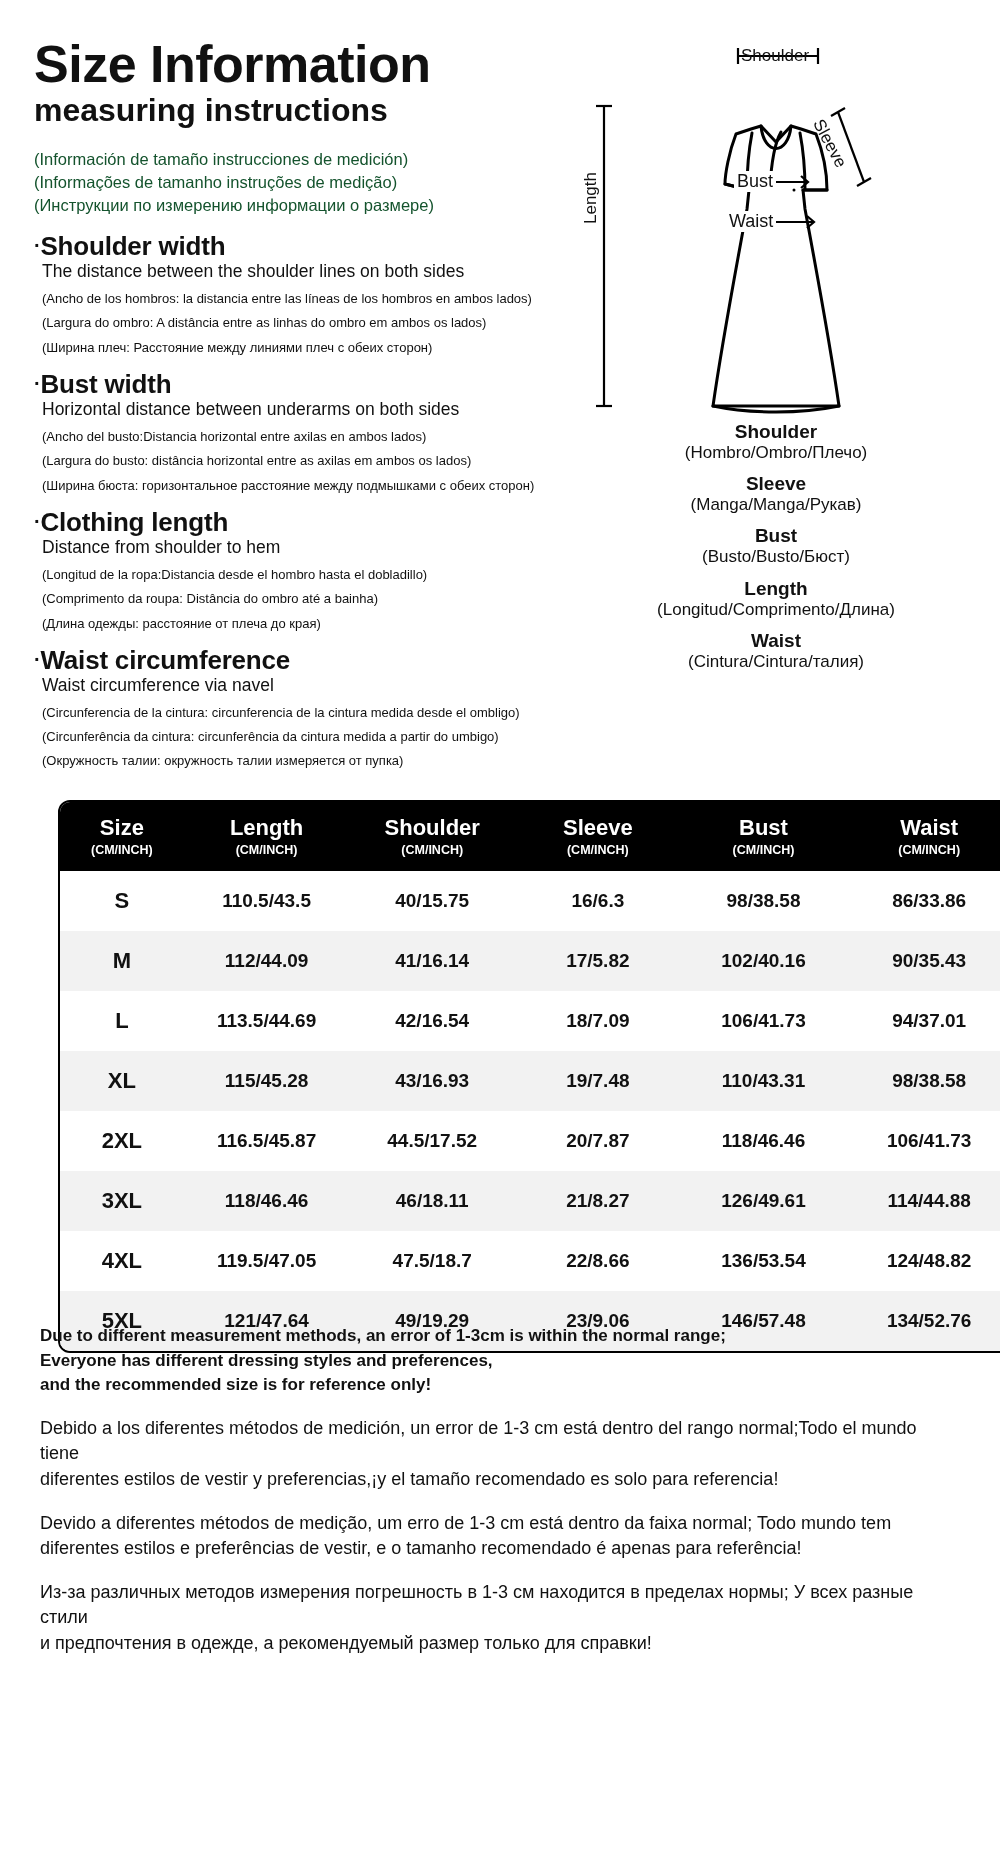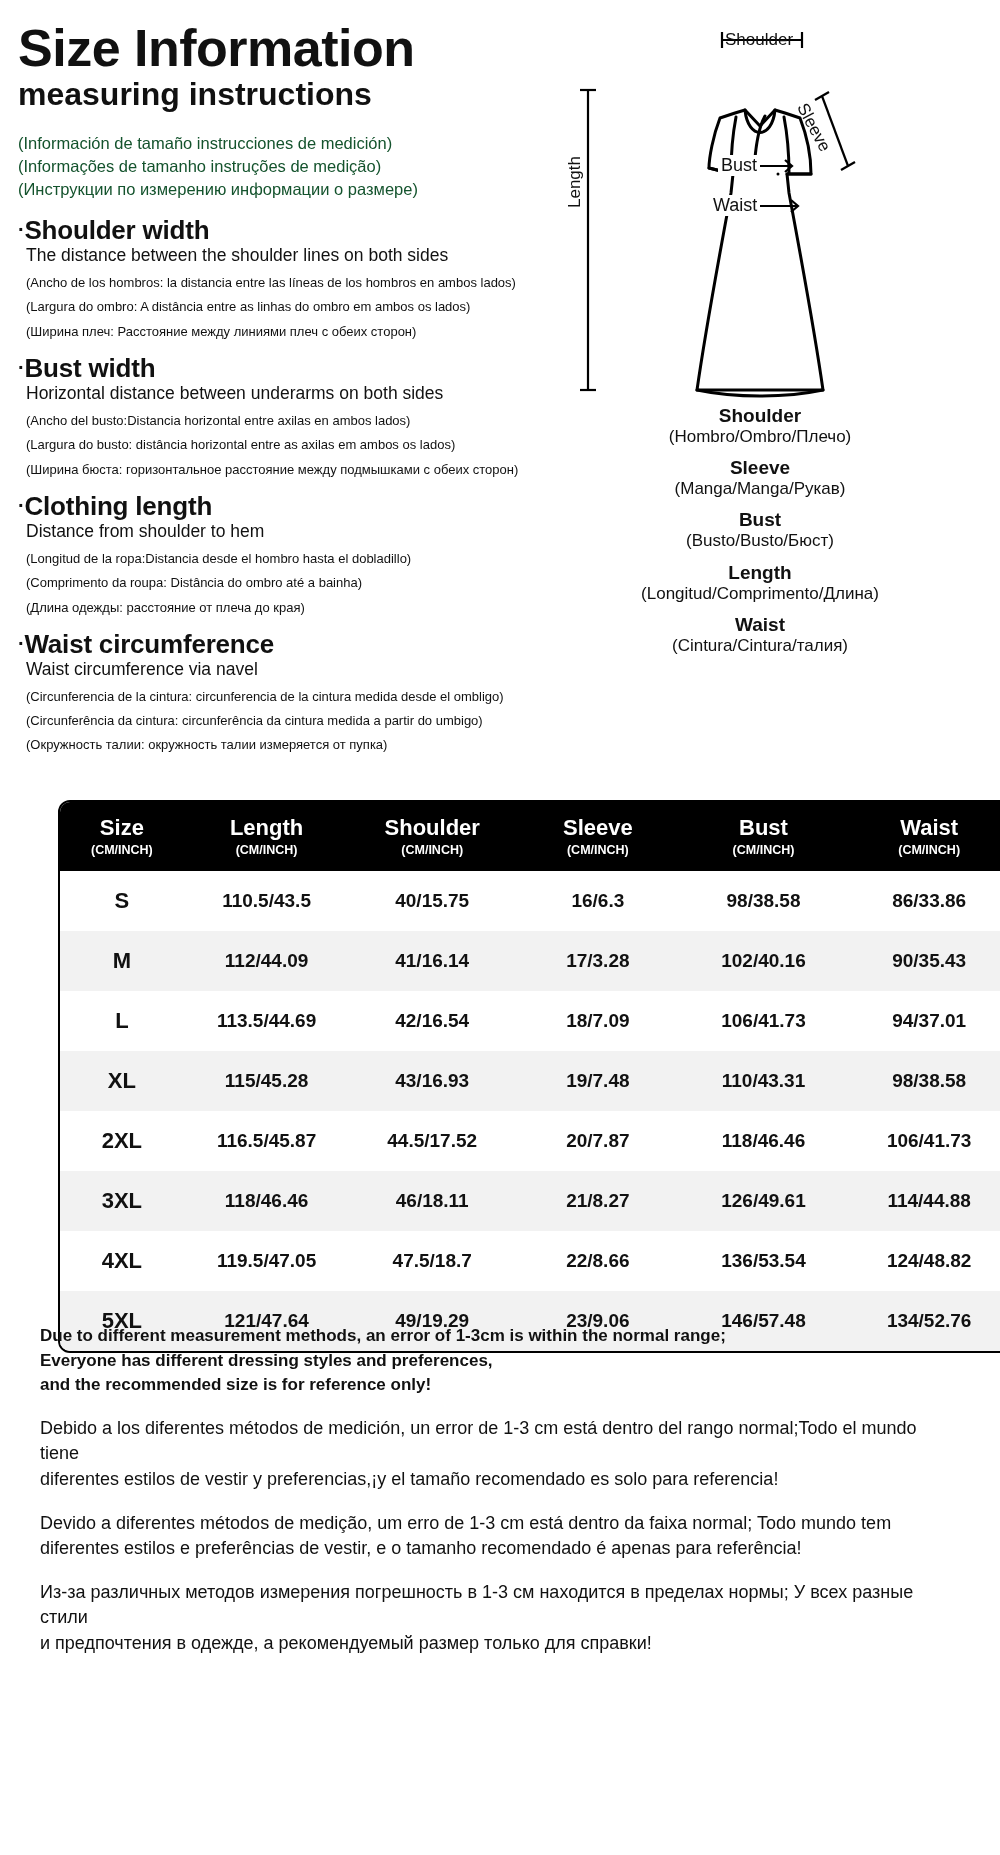--- a/index.html
+++ b/index.html
@@ -3,21 +3,21 @@
 <meta charset="utf-8">
 <style>
   * { box-sizing: border-box; margin: 0; padding: 0; }
   html, body {
     width: 1000px; height: 1855px;
     background: #ffffff;
     font-family: "Liberation Sans", sans-serif;
     color: #111111;
     overflow: hidden;
   }
-  .page { position: relative; width: 841px; height: 1855px; padding: 0; }
+  .page { position: relative; width: 841px; height: 1855px; padding: 16px; }
 
   
   .top { position: relative; display: flex; width: 1000px; height: 790px; }
   .top-left { width: 520px; padding: 22px 0 0 18px; }
   .top-right { width: 480px; position: relative; }
 
   .title-main {
     font-size: 52px; font-weight: 700; letter-spacing: -0.5px;
     line-height: 1.0; margin-bottom: 4px;
   }
@@ -254,21 +254,21 @@
           <td>110.5/43.5</td>
           <td>40/15.75</td>
           <td>16/6.3</td>
           <td>98/38.58</td>
           <td>86/33.86</td>
         </tr>
         <tr>
           <td class="size-cell">M</td>
           <td>112/44.09</td>
           <td>41/16.14</td>
-          <td>17/3.28</td>
+          <td>17/5.82</td>
           <td>102/40.16</td>
           <td>90/35.43</td>
         </tr>
         <tr>
           <td class="size-cell">L</td>
           <td>113.5/44.69</td>
           <td>42/16.54</td>
           <td>18/7.09</td>
           <td>106/41.73</td>
           <td>94/37.01</td>

